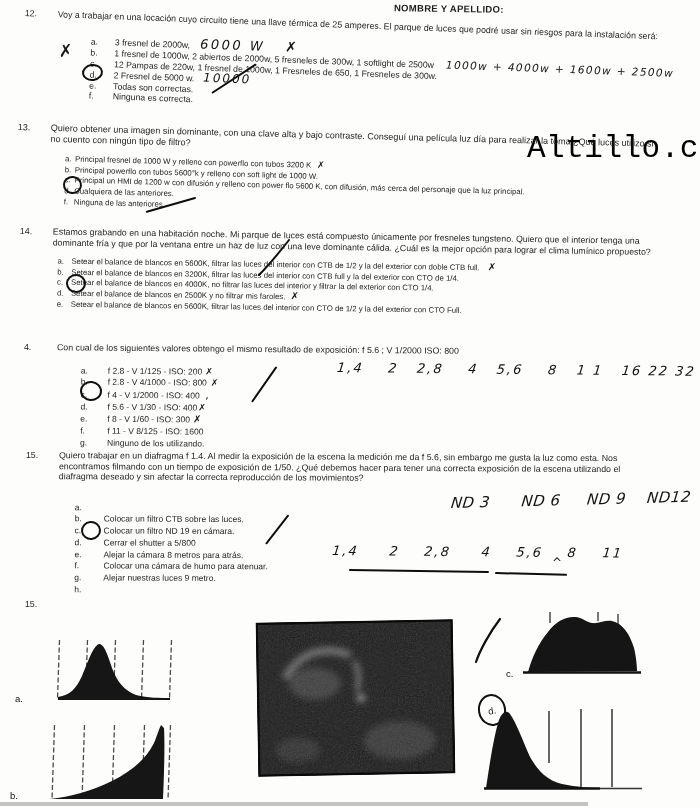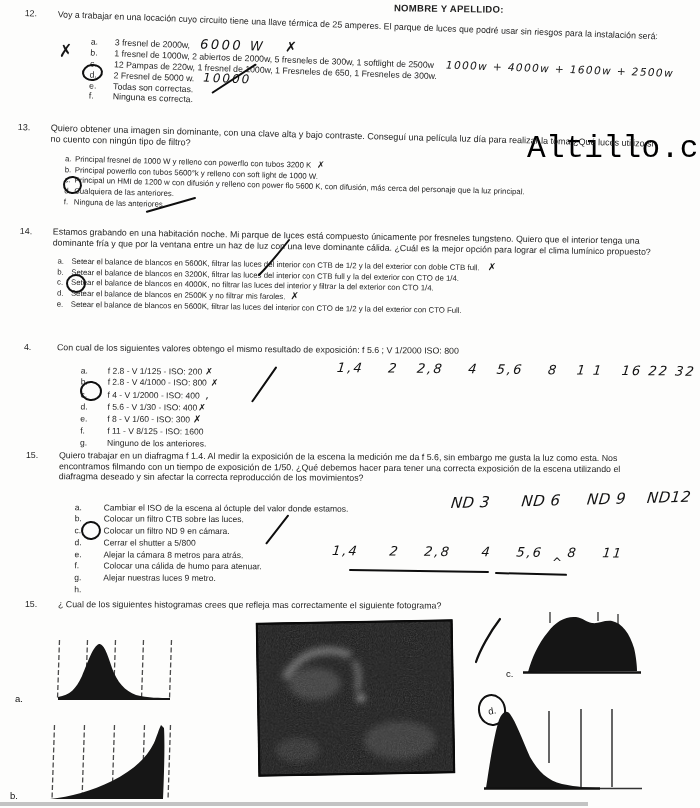--- a/index.html
+++ b/index.html
@@ -167,70 +167,68 @@
         <span class="opt-letter" style="width:27px;">e.</span>
         <span class="opt-text">f 8 - V 1/60  -  ISO: 300</span>
         <span class="xm" style="margin-left:3px;font-size:10px;">✗</span>
       </div>
       <div class="opt">
         <span class="opt-letter" style="width:27px;">f.</span>
         <span class="opt-text">f 11 -  V 8/125  - ISO: 1600</span>
       </div>
       <div class="opt">
         <span class="opt-letter" style="width:27px;">g.</span>
-        <span class="opt-text">Ninguno de los anteriores.</span>
+        <span class="opt-text">Ninguno de los utilizando.</span>
       </div>
     </div>
   </div>
 
   <div class="q" style="left:26px;top:450px;transform:rotate(0.3deg);">
     <div class="q-head">
       <span class="q-num">15.</span>
       <span class="q-text" style="width:592px;">Quiero trabajar en un diafragma f 1.4. Al medir la exposición de la escena la medición me da f 5.6, sin embargo me gusta la luz como esta. Nos encontramos filmando con un tiempo de exposición de 1/50. ¿Qué debemos hacer para tener una correcta exposición de la escena utilizando el diafragma deseado y sin afectar la correcta reproducción de los movimientos?</span>
     </div>
     <div class="opts" style="margin:20px 0 0 49px;line-height:11.7px;font-size:8.5px;">
       <div class="opt">
         <span class="opt-letter" style="width:29px;">a.</span>
-        <span class="opt-text">Cambiar el ISO de la escena al óctuple del valor donde estamos.</span>
       </div>
       <div class="opt">
         <span class="opt-letter" style="width:29px;">b.</span>
         <span class="opt-text">Colocar un filtro CTB sobre las luces.</span>
       </div>
       <div class="opt">
         <span class="opt-letter" style="width:29px;">c.</span>
-        <span class="opt-text">Colocar un filtro ND 9 en cámara.</span>
+        <span class="opt-text">Colocar un filtro ND 19 en cámara.</span>
       </div>
       <div class="opt">
         <span class="opt-letter" style="width:29px;">d.</span>
         <span class="opt-text">Cerrar el shutter a 5/800</span>
       </div>
       <div class="opt">
         <span class="opt-letter" style="width:29px;">e.</span>
         <span class="opt-text">Alejar la cámara 8 metros para atrás.</span>
       </div>
       <div class="opt">
         <span class="opt-letter" style="width:29px;">f.</span>
-        <span class="opt-text">Colocar una cálida de humo para atenuar.</span>
+        <span class="opt-text">Colocar una cámara de humo para atenuar.</span>
       </div>
       <div class="opt">
         <span class="opt-letter" style="width:29px;">g.</span>
         <span class="opt-text">Alejar nuestras luces 9 metro.</span>
       </div>
       <div class="opt">
         <span class="opt-letter" style="width:29px;">h.</span>
         <span class="opt-text"></span>
       </div>
     </div>
   </div>
 
   <div class="q" style="left:25px;top:599px;transform:rotate(0.2deg);">
     <div class="q-head">
       <span class="q-num">15.</span>
-      <span class="q-text" style="white-space:nowrap;">¿ Cual de los siguientes histogramas crees que refleja mas correctamente el siguiente fotograma?</span>
     </div>
   </div>
 
   <span class="hw-abs xm" style="left:58px;top:41px;font-size:17px;transform:rotate(-4deg);">✗</span>
   <div class="circle" style="left:82px;top:64px;width:17px;height:13px;transform:rotate(-7deg);"></div>
   <div class="stroke" style="left:212px;top:92px;width:53px;transform:rotate(-33deg);"></div>
 
   <div class="circle" style="left:63px;top:176px;width:15px;height:14px;transform:rotate(5deg);"></div>
   <div class="stroke" style="left:146px;top:211px;width:52px;transform:rotate(-16deg);"></div>
 

